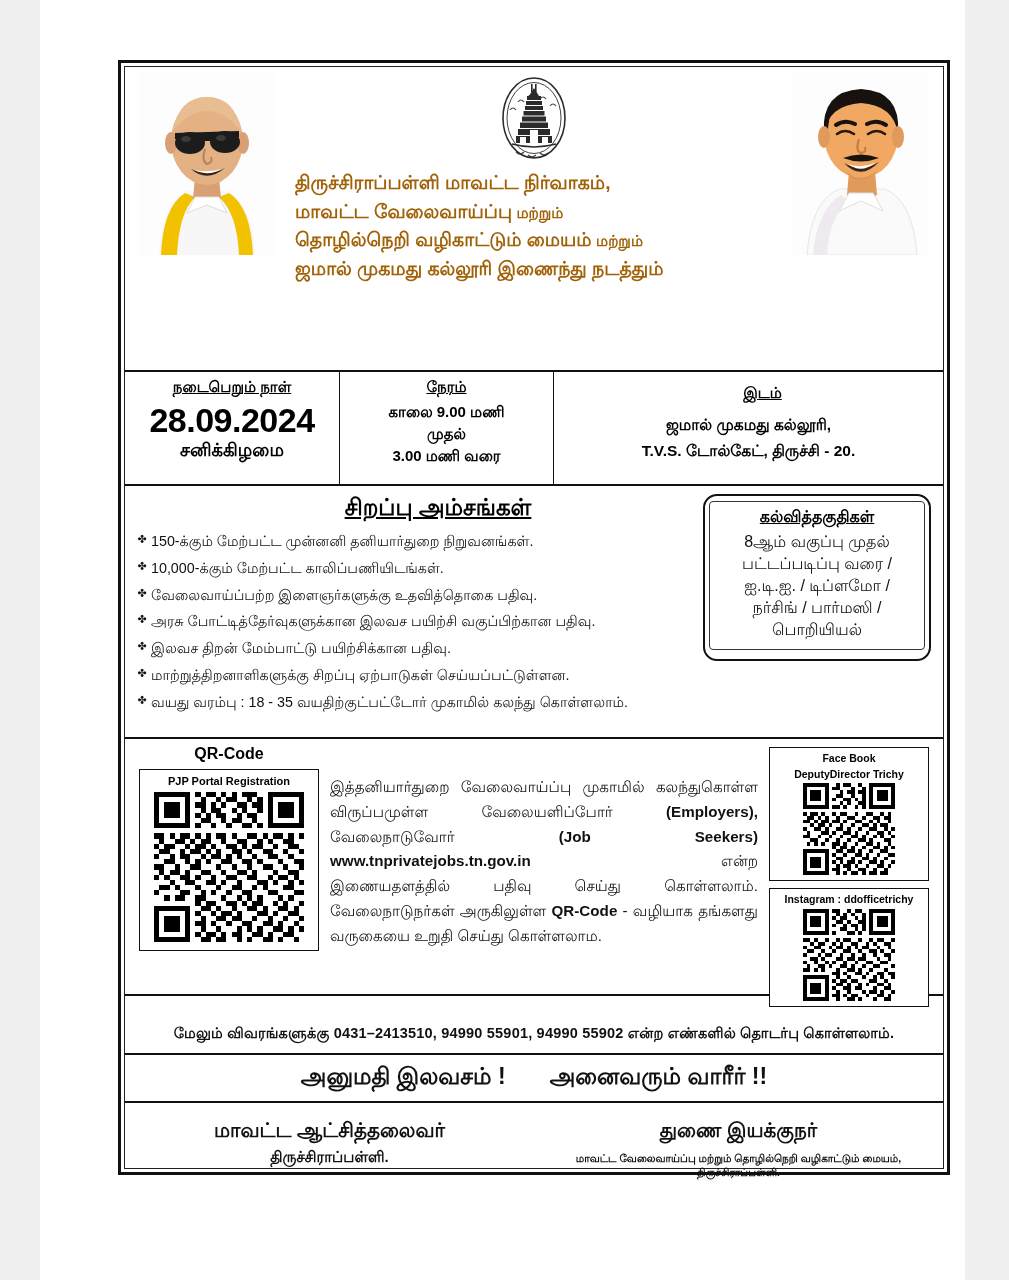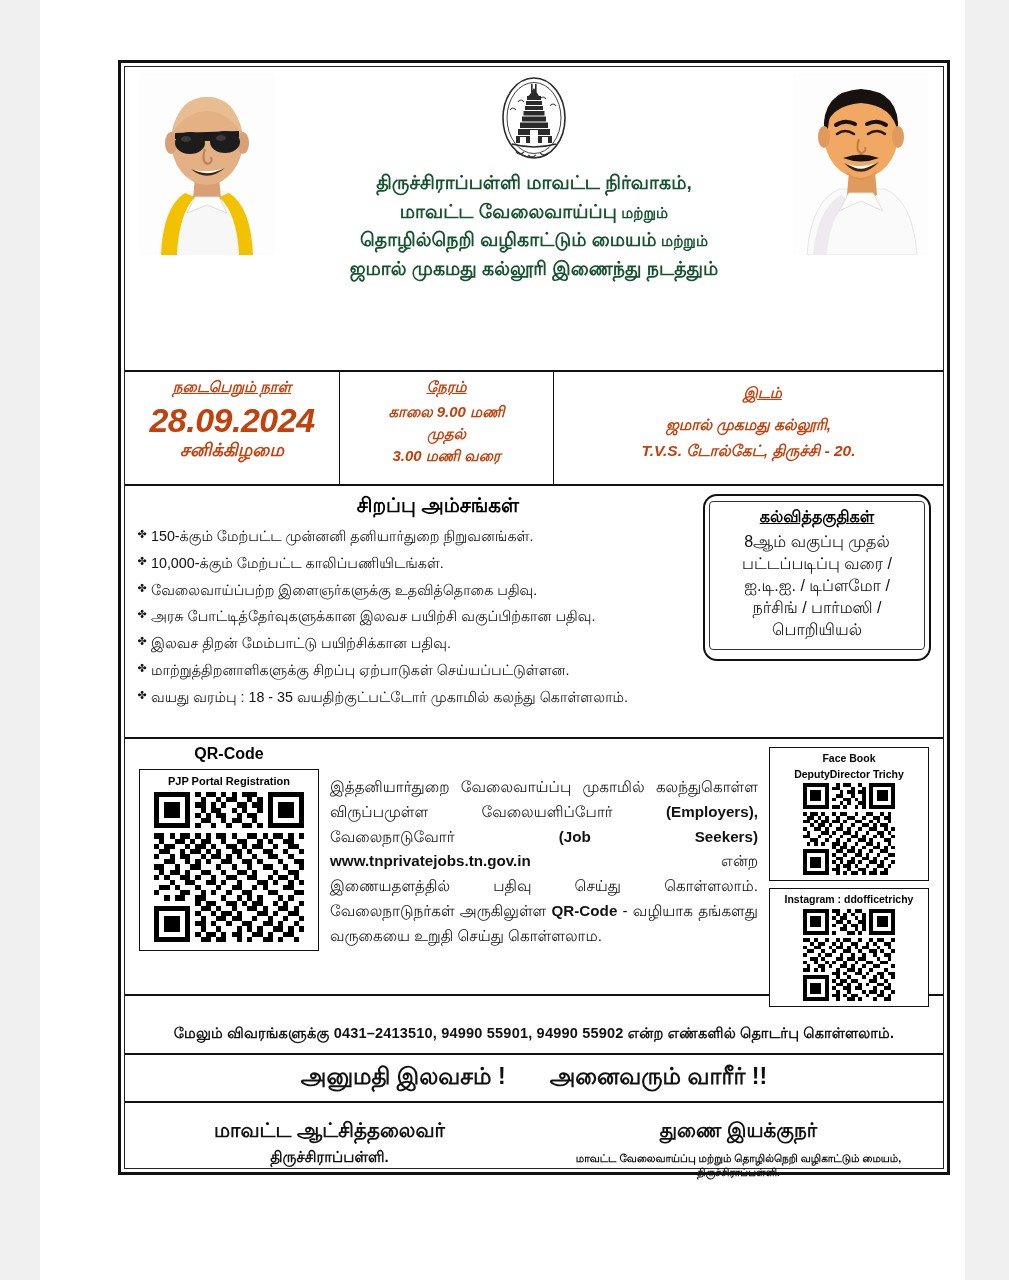--- a/index.html
+++ b/index.html
@@ -65,22 +65,22 @@
     width: 76px;
     height: 96px;
   }
   .emblem svg { display:block; width:100%; height:100%; }
 
   .org-lines {
     position: absolute;
     left: 170px;
     right: 170px;
     top: 102px;
-    text-align: center;
-    color: #14532d;
+    text-align: left;
+    color: #a16207;
   }
   .org-line {
     line-height: 1.5;
     font-weight: bold;
     white-space: nowrap;
   }
   .org-line .big { font-size: 19px; }
   .org-line .small { font-size: 15px; font-weight: bold; }
 
   
@@ -114,24 +114,23 @@
     height: 116px;
     border-top: 2px solid #111;
     border-bottom: 2px solid #111;
     display: flex;
     box-sizing: border-box;
   }
   .info-cell {
     box-sizing: border-box;
     padding: 6px 4px 4px;
     text-align: center;
-    color: #c2410c;
+    color: #000000;
     display: flex;
     flex-direction: column;
-    font-style: italic;
   }
   .info-cell.c1 { width: 215px; border-right: 1.5px solid #111; }
   .info-cell.c2 { width: 214px; border-right: 1.5px solid #111; }
   .info-cell.c3 { flex: 1; justify-content: flex-start; }
   .info-head {
     font-size: 15px;
     font-weight: bold;
     text-decoration: underline;
     margin-bottom: 3px;
   }
@@ -165,22 +164,23 @@
     box-sizing: border-box;
   }
   .features-col {
     position: absolute;
     left: 8px;
     top: 4px;
     width: 580px;
   }
   .features-title {
     text-align: center;
-    font-size: 20px;
-    font-weight: bold;
+    font-size: 23px;
+    font-weight: bold;
+    text-decoration: underline;
     margin: 4px 0 8px 30px;
   }
   .feat-item {
     display: flex;
     align-items: flex-start;
     font-size: 14.3px;
     line-height: 1.28;
     margin-bottom: 8.5px;
     color: #111;
   }

